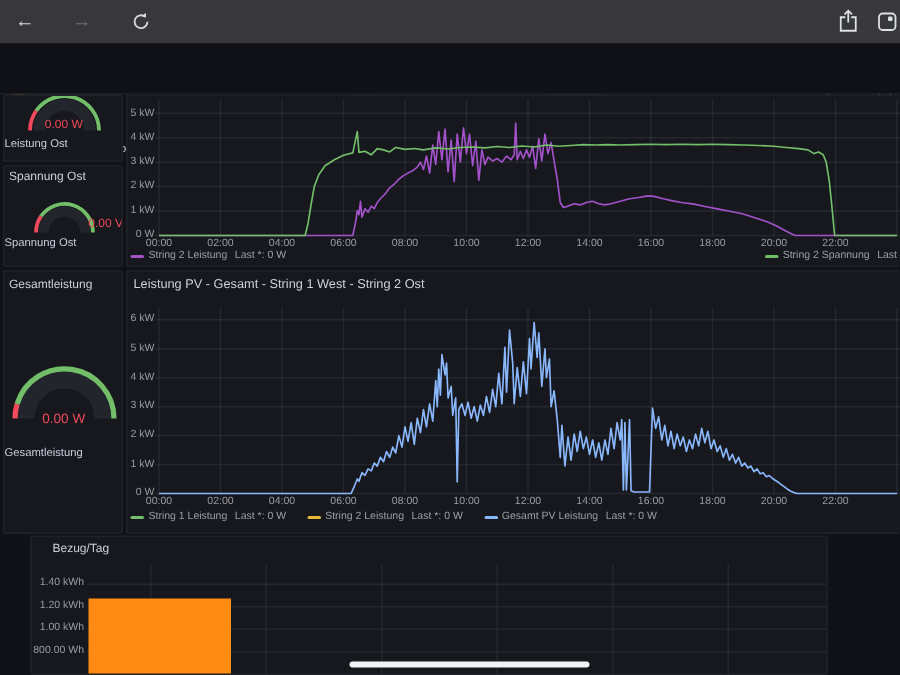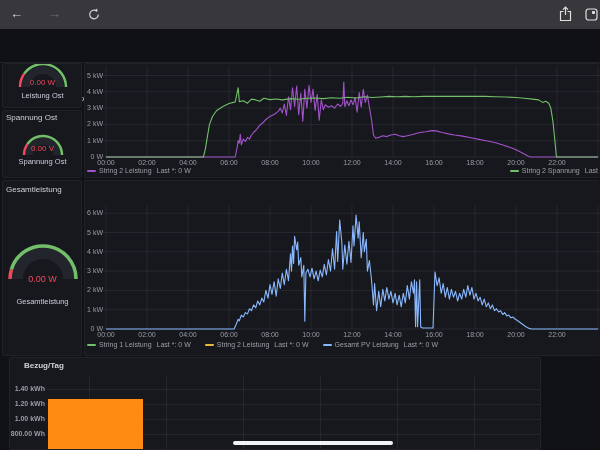--- a/index.html
+++ b/index.html
@@ -38,21 +38,21 @@
   .btn-share{position:absolute;left:317px;top:48px;width:34px;height:13px;background:#3d71d9;border-radius:2px;
     display:flex;align-items:center;justify-content:center;font-size:7.5px;color:#fff;}
   .chev{font-size:9px;color:#c6c7cc;line-height:12px;}
   .cv{display:inline-block;width:0;height:0;border-left:3px solid transparent;border-right:3px solid transparent;border-top:3.5px solid #9d9fa6;}
   .time-txt{position:absolute;left:375px;top:50px;font-size:7px;color:#d0d1d6;white-space:nowrap;}
   
   .panel{position:absolute;background:#16181d;border:1px solid #1f2227;border-radius:2px;box-sizing:border-box;overflow:hidden;}
   .ptitle{position:absolute;font-size:8px;color:#d0d1d6;white-space:nowrap;}
   .gval{position:absolute;left:0;width:79px;text-align:center;color:#f2495c;font-size:8px;}
   .gval.big{font-size:9px;}
-  .glabel{position:absolute;left:0;width:79px;text-align:center;color:#ccccdc;font-size:7.5px;}
+  .glabel{position:absolute;left:0;width:79px;text-align:left;color:#ccccdc;font-size:7.5px;}
   .tick{position:absolute;font-size:7px;color:#9a9ca4;white-space:nowrap;}
   .tick.y{text-align:right;}
   .leg{position:absolute;display:flex;align-items:center;font-size:7px;color:#9d9fa6;white-space:nowrap;}
   .leg .dash{display:inline-block;width:9px;height:2px;border-radius:1px;margin-right:3px;}
   .leg .nm{margin-right:5px;}
   .gline{position:absolute;background:rgba(204,204,220,0.08);}
   .bar{position:absolute;}
   .home-ind{position:absolute;left:233px;top:441px;width:160px;height:4px;border-radius:2px;background:#f2f3f5;}
   svg{display:block;}
 </style>
@@ -170,21 +170,21 @@
 
     <div class="panel" id="pL2" style="left:2px;top:110px;width:80px;height:68px;">
       <div class="ptitle" style="left:3px;top:2px;">Spannung Ost</div>
       <div class="abs" id="g2" style="left:0;top:16px;width:79px;height:46px;">
           <svg width="79" height="46">
             <path d="M 26.0 28.0 A 14 14 0 0 1 54.0 28.0" fill="none" stroke="#22252b" stroke-width="7"></path>
             <path d="M 21.0 28.0 A 19 19 0 0 1 24.4 17.1" fill="none" stroke="#f2495c" stroke-width="2.5"></path>
             <path d="M 24.4 17.1 A 19 19 0 0 1 59.0 28.0" fill="none" stroke="#73bf69" stroke-width="2.5"></path>
           </svg>
         </div>
-      <div class="gval" style="top:33px;">0.00 V</div>
+      <div class="gval" style="top:33px;text-align:right;">0.00 V</div>
       <div class="glabel" style="top:46px;">Spannung Ost</div>
     </div>
 
     <div class="panel" id="pL3" style="left:2px;top:180px;width:80px;height:176px;">
       <div class="ptitle" style="left:3px;top:4px;">Gesamtleistung</div>
       <div class="abs" id="g3" style="left: 0px; top: 60px; width: 79px; height: 52px;">
           <svg width="79" height="52">
             <path d="M 14.0 38.0 A 26 26 0 0 1 66.0 38.0" fill="none" stroke="#22252b" stroke-width="12"></path>
             <path d="M 7.0 38.0 A 33 33 0 0 1 8.4 28.4" fill="none" stroke="#f2495c" stroke-width="3.5"></path>
             <path d="M 8.4 28.4 A 33 33 0 0 1 73.0 38.0" fill="none" stroke="#73bf69" stroke-width="3.5"></path>
@@ -242,20 +242,21 @@
           <div style="">Last *: 0 W</div>
         </div>
         <div class="leg" style="right:2px;top:103px;">
           <span class="dash" style="background:#73bf69"></span>
           <div style="" class="nm">String 2 Spannung</div>
           <div style="">Last</div>
         </div>
       </div>
 
     <div class="panel" id="pM" style="left:84px;top:180px;width:516px;height:176px;border-right:none;">
+      <div class="ptitle" style="left:4px;top:3px;font-size:8.5px;">Leistung PV - Gesamt - String 1 West - String 2 Ost</div>
     <svg width="516" height="150" style="position:absolute;left:0;top:0">
           <line x1="18" y1="32.19999999999999" x2="516" y2="32.19999999999999" stroke="rgba(204,204,220,0.09)" stroke-width="1"></line>
           <line x1="18" y1="51.5" x2="516" y2="51.5" stroke="rgba(204,204,220,0.09)" stroke-width="1"></line>
           <line x1="18" y1="70.8" x2="516" y2="70.8" stroke="rgba(204,204,220,0.09)" stroke-width="1"></line>
           <line x1="18" y1="90.1" x2="516" y2="90.1" stroke="rgba(204,204,220,0.09)" stroke-width="1"></line>
           <line x1="18" y1="109.4" x2="516" y2="109.4" stroke="rgba(204,204,220,0.09)" stroke-width="1"></line>
           <line x1="18" y1="128.7" x2="516" y2="128.7" stroke="rgba(204,204,220,0.09)" stroke-width="1"></line>
           <line x1="18" y1="148" x2="516" y2="148" stroke="rgba(204,204,220,0.09)" stroke-width="1"></line>
           <line x1="21" y1="24" x2="21" y2="148" stroke="rgba(204,204,220,0.09)" stroke-width="1"></line>
           <line x1="62" y1="24" x2="62" y2="148" stroke="rgba(204,204,220,0.09)" stroke-width="1"></line>
@@ -303,21 +304,21 @@
             <div style="">Last *: 0 W</div>
           </div>
           <div class="leg" style="position:static;">
             <span class="dash" style="background:#8ab8ff"></span>
             <div style="" class="nm">Gesamt PV Leistung</div>
             <div style="">Last *: 0 W</div>
           </div>
         </div>
       </div>
 
-    <div class="panel" id="pB" style="left:9px;top:357px;width:532px;height:93px;font-weight:bold;">
+    <div class="panel" id="pB" style="left:20px;top:357px;width:532px;height:93px;">
       <div class="ptitle" style="left:14px;top:3px;">Bezug/Tag</div>
     <div class="gline" style="left:79px;top:18px;width:1px;height:75px;"></div>
         <div class="gline" style="left:156px;top:18px;width:1px;height:75px;"></div>
         <div class="gline" style="left:233px;top:18px;width:1px;height:75px;"></div>
         <div class="gline" style="left:310px;top:18px;width:1px;height:75px;"></div>
         <div class="gline" style="left:387px;top:18px;width:1px;height:75px;"></div>
         <div class="gline" style="left:464px;top:18px;width:1px;height:75px;"></div>
         <div class="gline" style="left:541px;top:18px;width:1px;height:75px;"></div>
         <div class="gline" style="left:37px;top:31px;width:559px;height:1px;"></div>
         <div class="tick y" style="left:0;top:27px;width:35px;">1.40 kWh</div>

